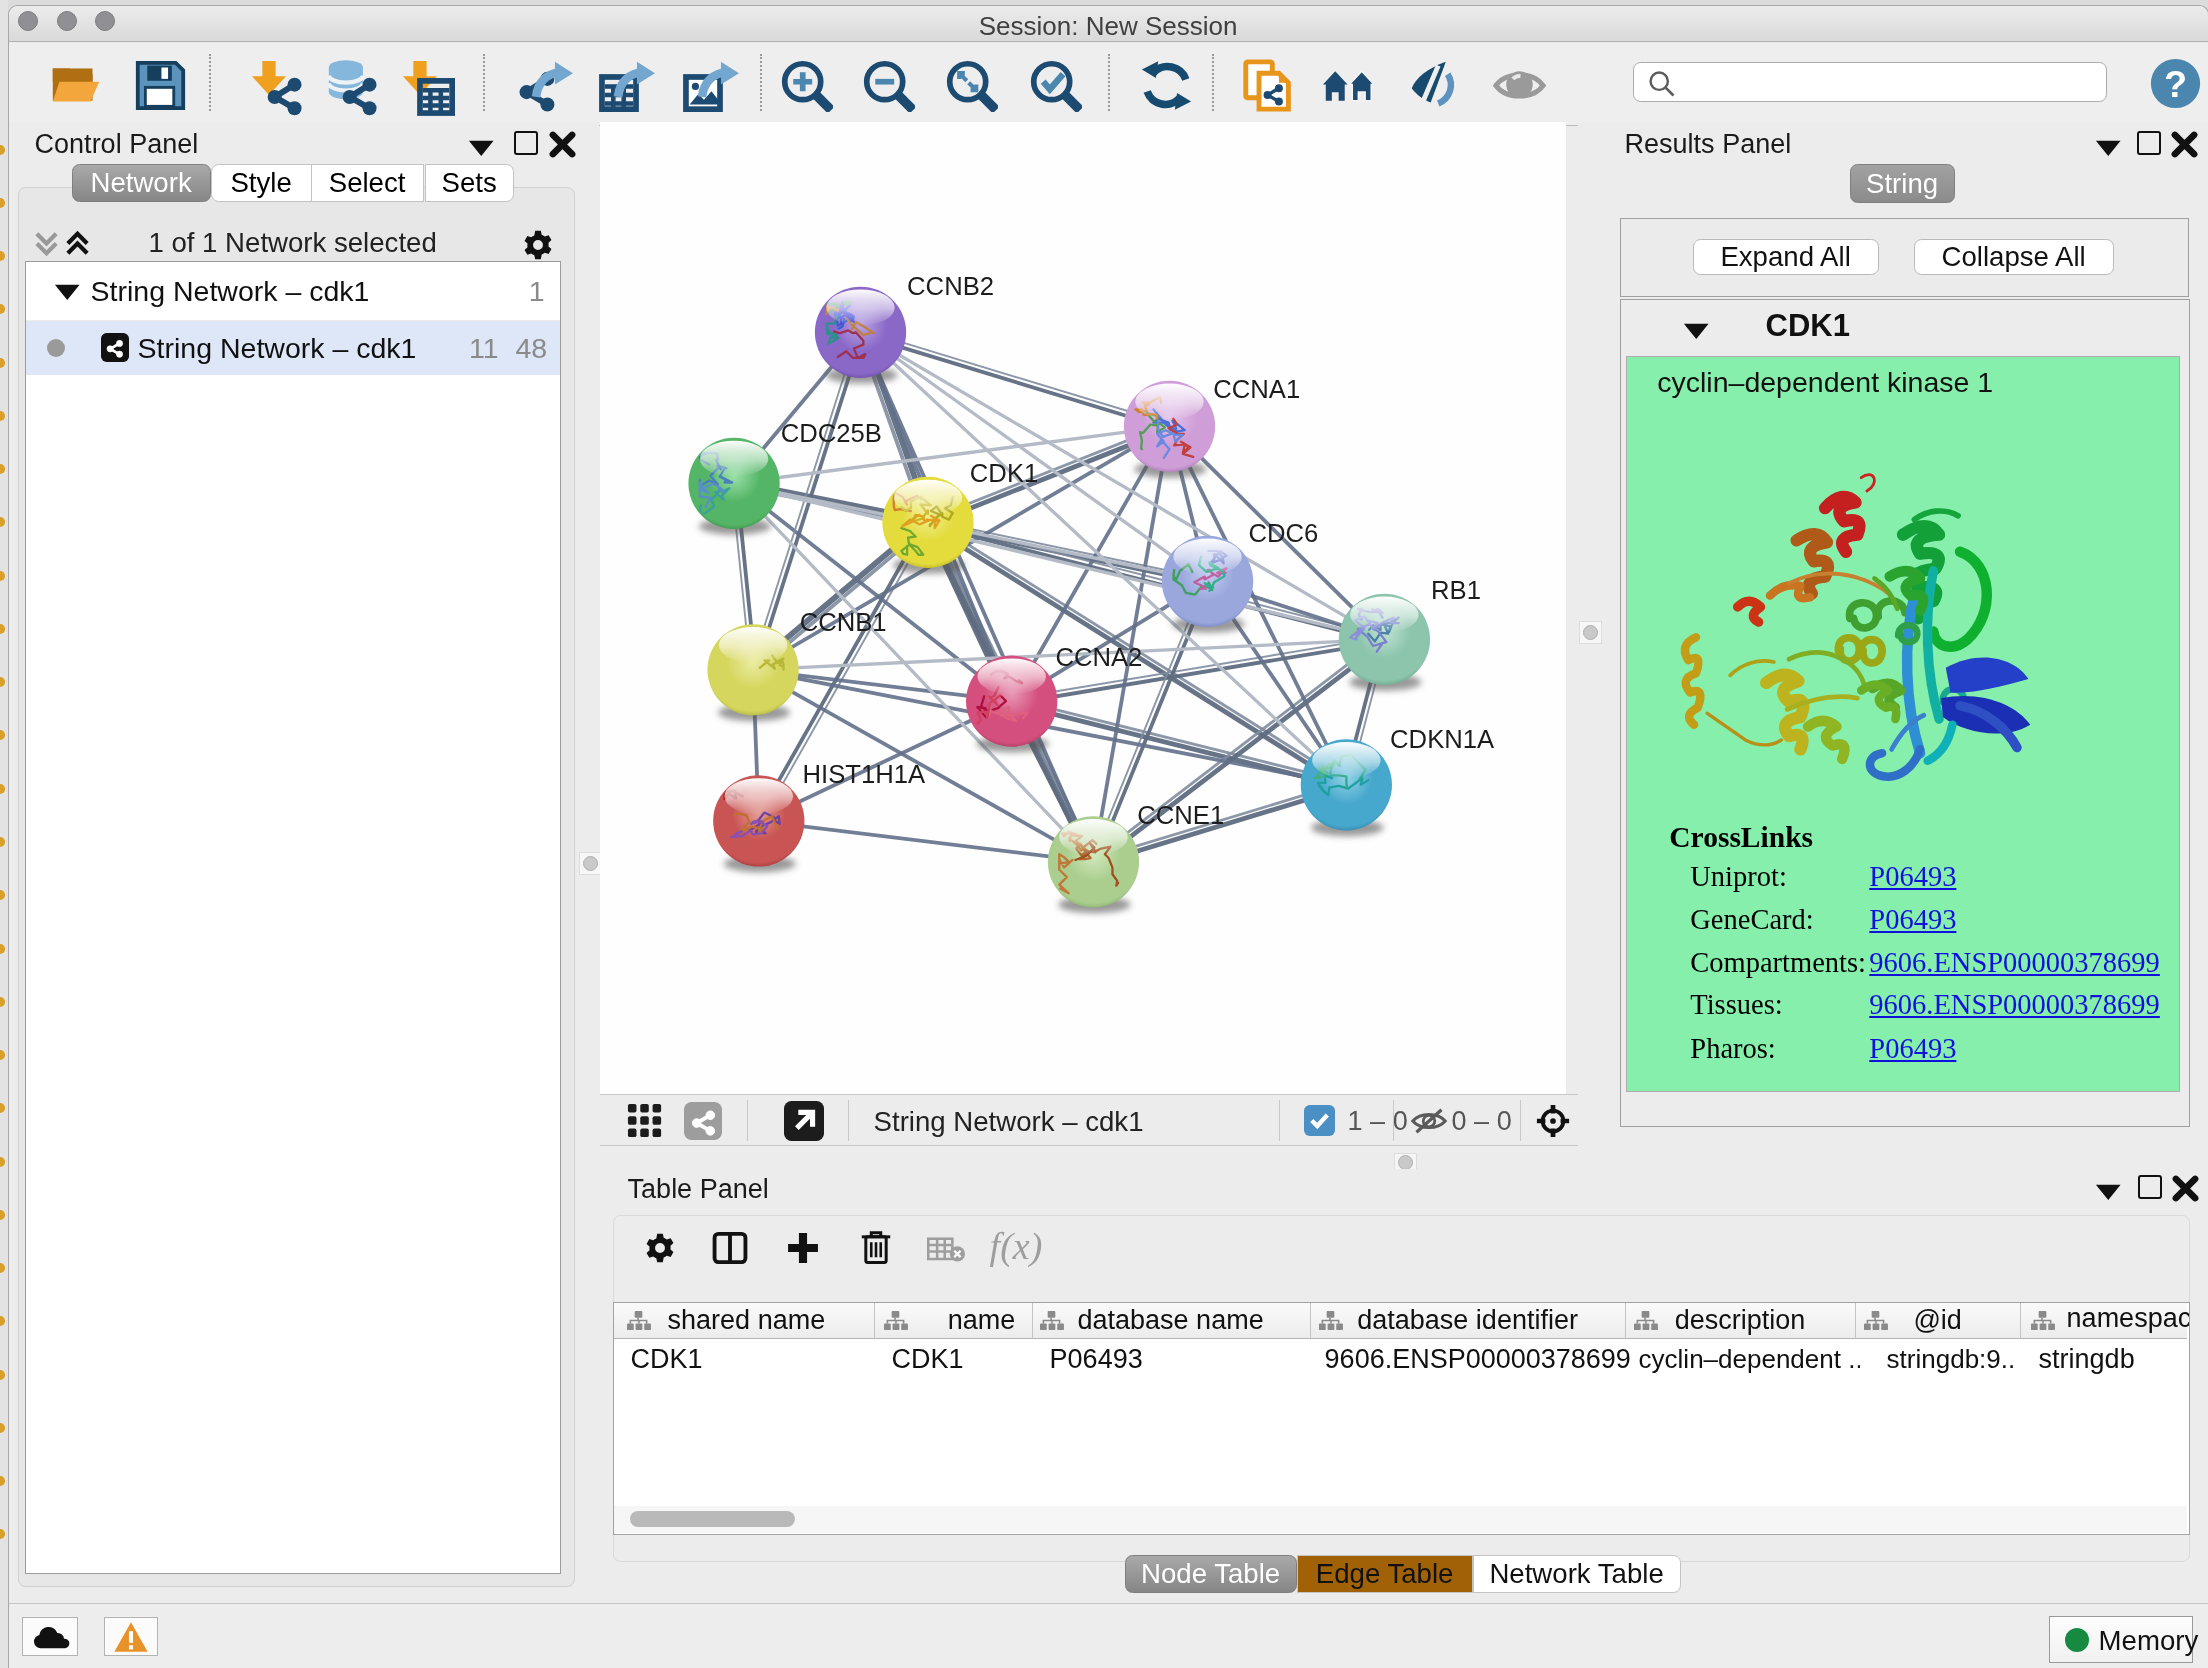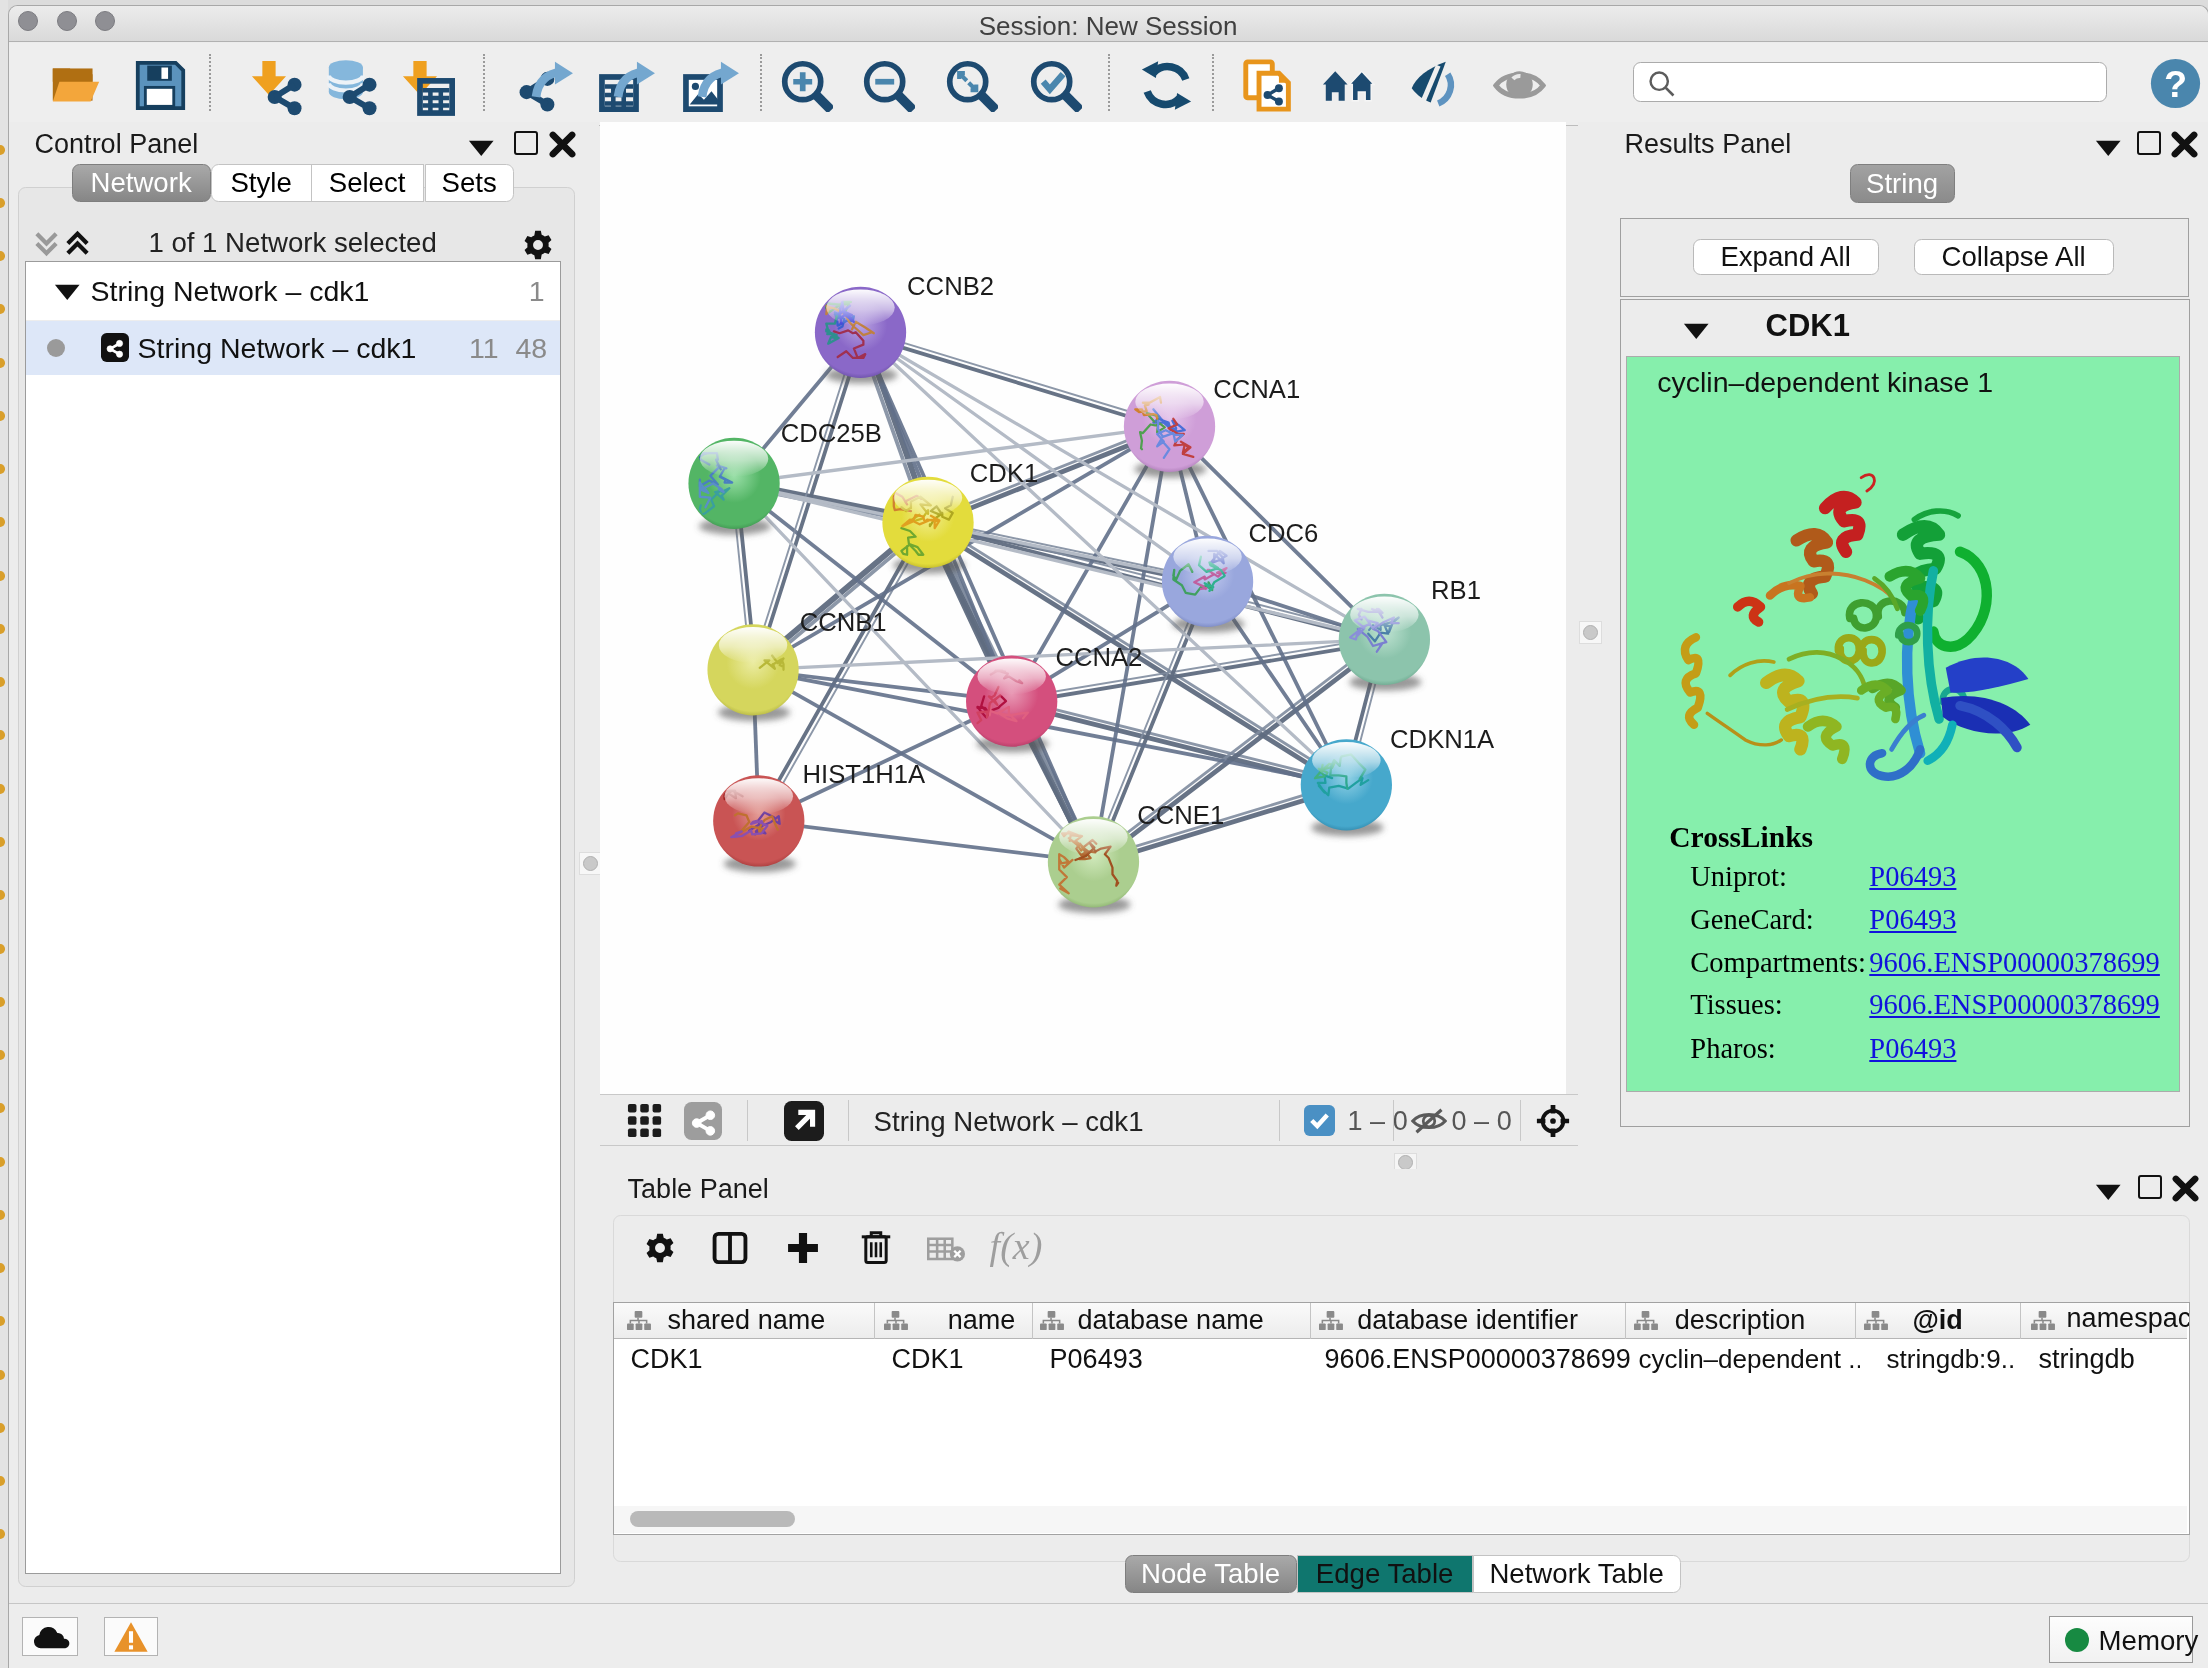--- a/index.html
+++ b/index.html
@@ -857,21 +857,21 @@
 <div class="abs" style="left:1242px;top:0;width:165px;height:36px;border-right:1px solid #c4c4c4;">
             <span class="abs" style="left:7.6px;top:6.7px"><svg width="25" height="23" viewBox="0 0 26 24">
                 <g fill="#8a8a8a">
                   <rect x="9" y="2" width="8" height="7" rx="1"></rect>
                   <rect x="1" y="15" width="7" height="7" rx="1"></rect>
                   <rect x="10" y="15" width="7" height="7" rx="1"></rect>
                   <rect x="19" y="15" width="7" height="7" rx="1"></rect>
                   <path d="M12.5,9 v3 M4.5,15 v-3 h17 v3 M13.5,12 v3" stroke="#8a8a8a" stroke-width="1.6" fill="none"></path>
                 </g>
               </svg></span>
-            <div style="width:100%;text-align:center;font-size:27px;color:#111;margin-top:1.9px;font-weight:bold;">@id</div>
+            <div style="width:100%;text-align:center;font-size:27px;color:#111;margin-top:1.9px;">@id</div>
           </div>
 <div class="abs" style="left:1407px;top:0;width:168px;height:36px;">
             <span class="abs" style="left:9.5px;top:6.7px"><svg width="25" height="23" viewBox="0 0 26 24">
                 <g fill="#8a8a8a">
                   <rect x="9" y="2" width="8" height="7" rx="1"></rect>
                   <rect x="1" y="15" width="7" height="7" rx="1"></rect>
                   <rect x="10" y="15" width="7" height="7" rx="1"></rect>
                   <rect x="19" y="15" width="7" height="7" rx="1"></rect>
                   <path d="M12.5,9 v3 M4.5,15 v-3 h17 v3 M13.5,12 v3" stroke="#8a8a8a" stroke-width="1.6" fill="none"></path>
                 </g>
@@ -886,21 +886,21 @@
           <div class="abs" style="left:711px;top:4.8px;font-size:27px;color:#111">9606.ENSP00000378699</div>
           <div class="abs" style="left:1025px;top:4.8px;font-size:26px;color:#111;width:221px;white-space:nowrap;overflow:hidden">cyclin–dependent ...</div>
           <div class="abs" style="left:1273px;top:4.8px;font-size:26px;color:#111;width:129px;white-space:nowrap;overflow:hidden">stringdb:9...</div>
           <div class="abs" style="left:1425px;top:4.8px;font-size:27px;color:#111">stringdb</div>
         </div>
         <div class="abs" style="left:0;top:203px;width:1573px;height:27px;background:#f6f6f6;">
           <div class="abs" style="left:16px;top:4.8px;width:165px;height:16px;border-radius:8.6px;background:#b9b9b9;"></div>
         </div>
       </div>
       <div class="abs" style="left:531px;top:386px;width:172px;height:38px;background:linear-gradient(#a9a9a9,#868686);border:1px solid #7e7e7e;border-radius:7.6px;color:#fff;font-size:27.6px;text-align:center;line-height:36px;">Node Table</div>
-      <div class="abs" style="left:703px;top:386px;width:176px;height:38px;background:#0f766e;border:1px solid #c3c3c3;font-size:27.6px;text-align:center;line-height:36px;color:#111">Edge Table</div>
+      <div class="abs" style="left:703px;top:386px;width:176px;height:38px;background:#a16207;border:1px solid #c3c3c3;font-size:27.6px;text-align:center;line-height:36px;color:#111">Edge Table</div>
       <div class="abs" style="left:879px;top:386px;width:208px;height:38px;background:#fff;border:1px solid #c3c3c3;border-radius:0 7.6px 7.6px 0;font-size:27.6px;text-align:center;line-height:36px;color:#111">Network Table</div>
     </div>
     <div class="statusbar" id="statusbar">
       <div class="btnsq" style="left:13.3px;top:13.3px;width:56px;height:39px;">
         <svg style="position:absolute;left:7.6px;top:5.7px" width="40" height="27" viewBox="0 0 30 20">
           <path d="M8,18 a5,5 0 0 1 -1,-9.9 a7,7 0 0 1 13.5,-1.5 a4.5,4.5 0 0 1 5,4.4 a3.5,3.5 0 0 1 1,7 z" fill="#111"></path>
         </svg>
       </div>
       <div class="btnsq" style="left:95px;top:13.3px;width:54px;height:39px;">
         <svg style="position:absolute;left:8.6px;top:2.9px" width="36" height="32" viewBox="0 0 28 25">

